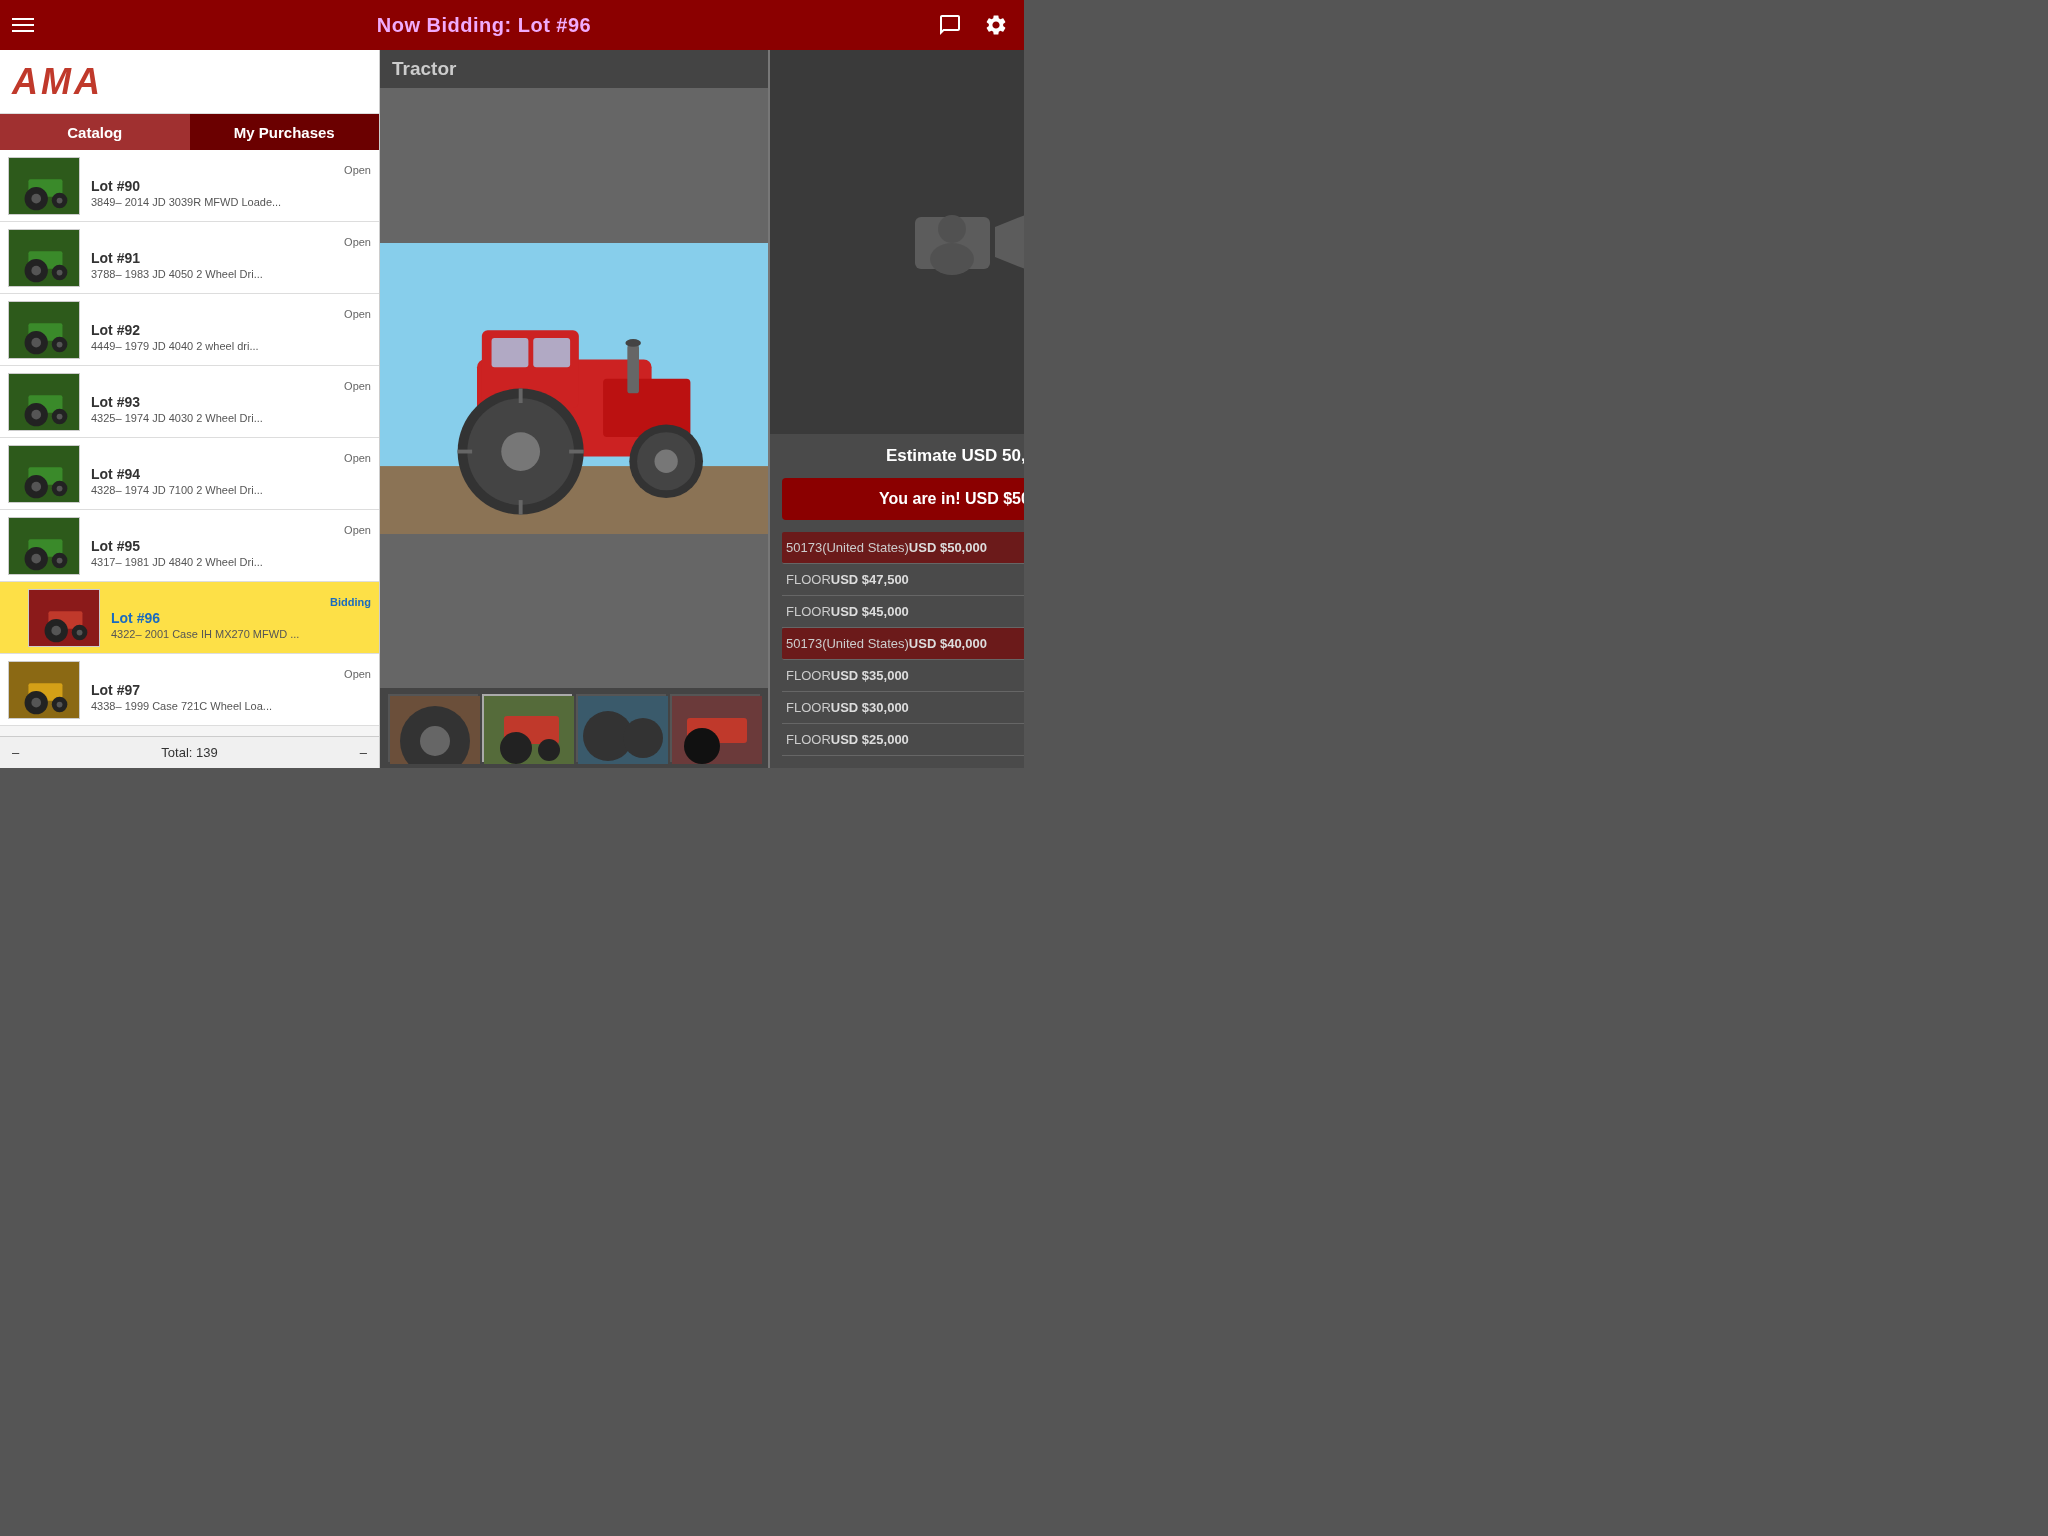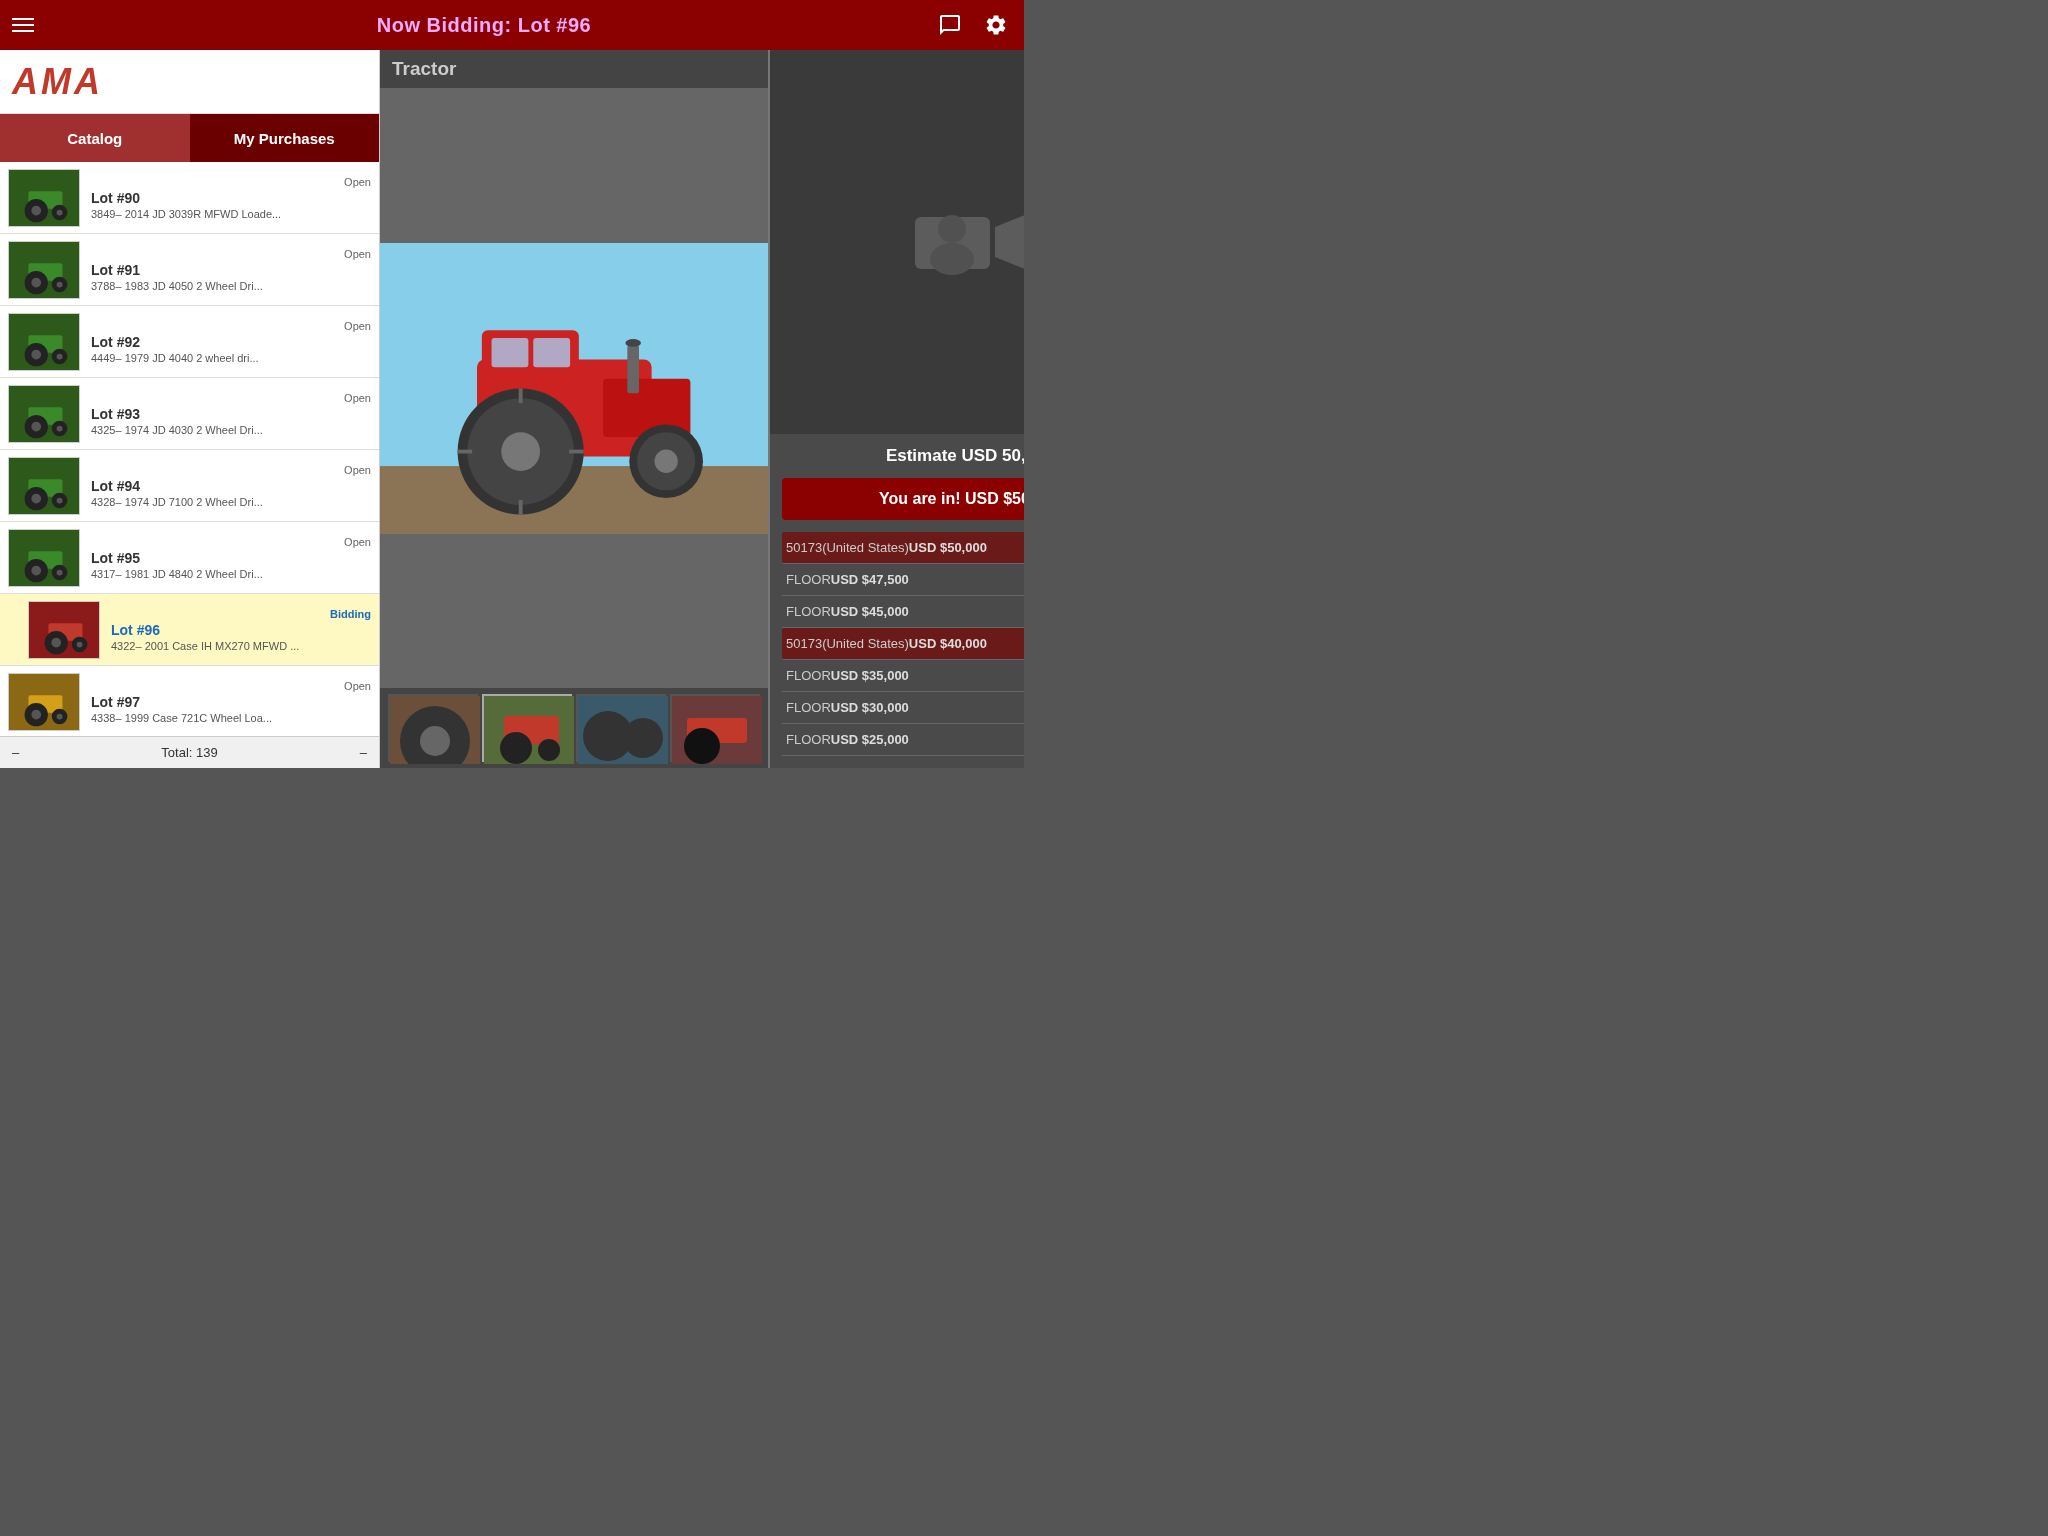--- a/index.html
+++ b/index.html
@@ -90,21 +90,21 @@
       font-weight: 900;
       color: #c0392b;
       font-style: italic;
       letter-spacing: 2px;
     }
 
     
     #tabs {
       display: flex;
       background: #8b0000;
-      height: 48px;
+      height: 36px;
     }
     #tabs .tab {
       flex: 1;
       display: flex;
       align-items: center;
       justify-content: center;
       color: white;
       font-weight: bold;
       font-size: 15px;
       cursor: pointer;
@@ -127,21 +127,21 @@
       display: flex;
       align-items: center;
       padding: 6px 8px;
       border-bottom: 1px solid #ddd;
       background: white;
       cursor: pointer;
       gap: 11px;
       min-height: 72px;
     }
     .lot-item.active {
-      background: #fef9c3;
+      background: #fde047;
       padding-left: 28px;
     }
     .lot-thumb {
       width: 72px;
       height: 58px;
       background: #888;
       flex-shrink: 0;
       display: flex;
       align-items: center;
       justify-content: center;

